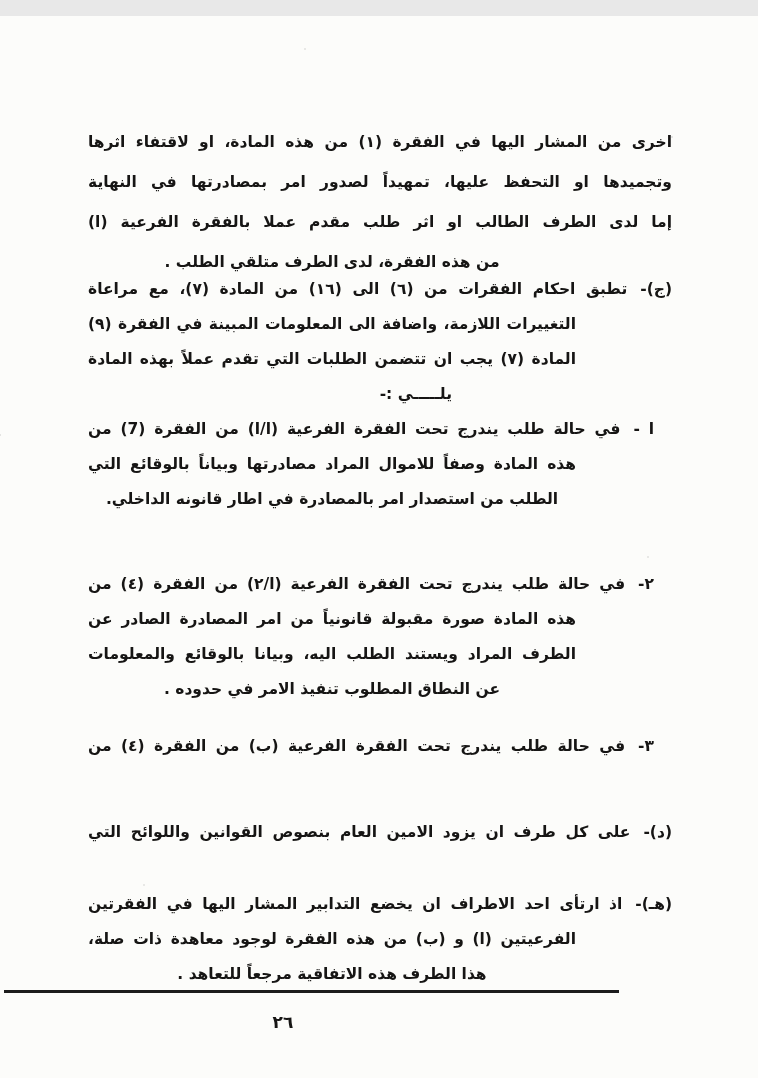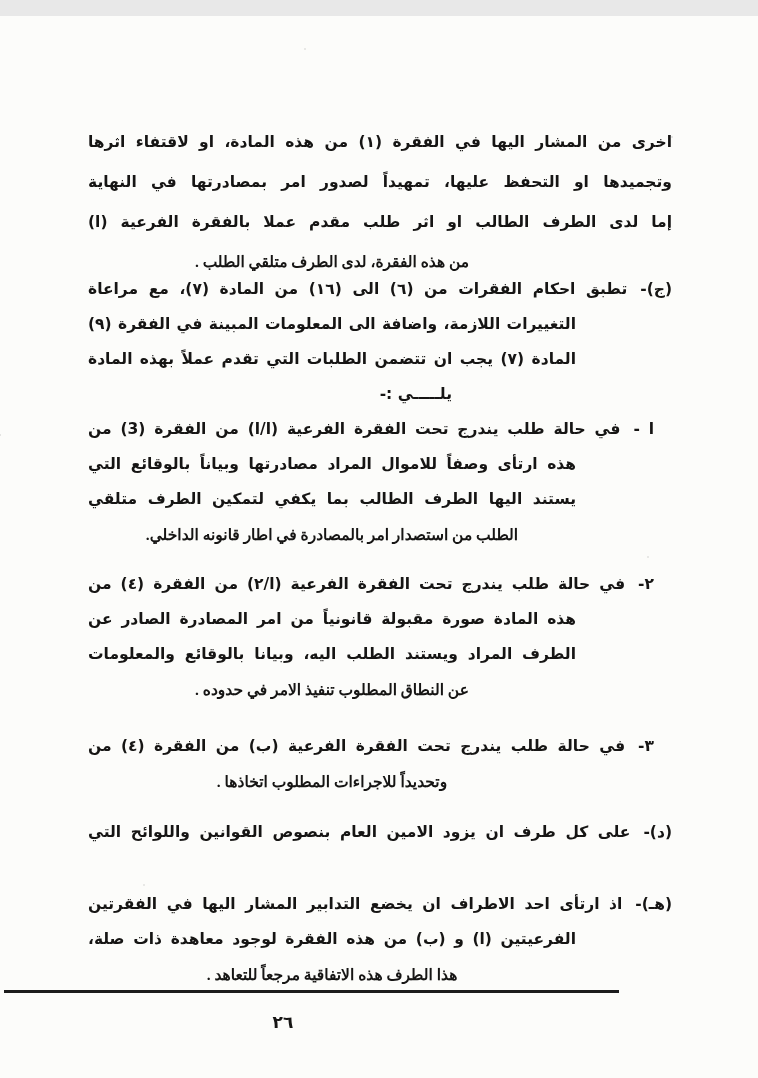--- a/index.html
+++ b/index.html
@@ -21,21 +21,21 @@
     font-weight:700;
     font-size:15.5px;
   }
   .ln { line-height:35px; height:35px; overflow:hidden; }
   .para-a .ln { line-height:40px; height:40px; }
   
   .j { text-align:justify; text-align-last:justify; }
   
   .h { padding-right:96px; }
   
-  .c { padding-right:96px; text-align:right; text-align-last:center;font-family:Liberation Serif, serif; }
+  .c { padding-right:96px; text-align:right; text-align-last:center; }
   
   .ir { padding-right:220px; text-align:center; text-align-last:right; }
   
   .num .first { padding-right:18px; }
   .lbl { margin-left:13px; }
   .rule {
     position:absolute;
     left:45px; top:974px;
     width:615px; height:3px;
     background:#1c1c1c;
@@ -83,41 +83,39 @@
     <div class="ln j first">
       <span class="lbl">(ج)-</span><span>تطبق احكام الفقرات من (٦) الى (١٦) من المادة (٧)، مع مراعاة</span>
     </div>
     <div class="ln j h">التغييرات اللازمة، واضافة الى المعلومات المبينة في الفقرة (٩) من</div>
     <div class="ln j h">المادة (٧) يجب ان تتضمن الطلبات التي تقدم عملاً بهذه المادة ما</div>
     <div class="ln ir">يلـــــي :-</div>
   </section>
 
   <section class="blk num" style="top:396px">
     <div class="ln j first">
-      <span class="lbl">ا -</span><span>في حالة طلب يندرج تحت الفقرة الفرعية (ا/ا) من الفقرة (3) من</span>
+      <span class="lbl">ا -</span><span>في حالة طلب يندرج تحت الفقرة الفرعية (ا/ا) من الفقرة (7) من</span>
     </div>
-    <div class="ln j h">هذه ارتأى وصفاً للاموال المراد مصادرتها وبياناً بالوقائع التي</div>
-    <div class="ln j h">يستند اليها الطرف الطالب بما يكفي لتمكين الطرف متلقي</div>
+    <div class="ln j h">هذه المادة وصفاً للاموال المراد مصادرتها وبياناً بالوقائع التي</div>
     <div class="ln c">الطلب من استصدار امر بالمصادرة في اطار قانونه الداخلي.</div>
   </section>
 
   <section class="blk num" style="top:551px">
     <div class="ln j first">
       <span class="lbl">٢-</span><span>في حالة طلب يندرج تحت الفقرة الفرعية (ا/٢) من الفقرة (٤) من</span>
     </div>
     <div class="ln j h">هذه المادة صورة مقبولة قانونياً من امر المصادرة الصادر عن</div>
     <div class="ln j h">الطرف المراد ويستند الطلب اليه، وبيانا بالوقائع والمعلومات</div>
     <div class="ln c">عن النطاق المطلوب تنفيذ الامر في حدوده .</div>
   </section>
 
   <section class="blk num" style="top:713px">
     <div class="ln j first">
       <span class="lbl">٣-</span><span>في حالة طلب يندرج تحت الفقرة الفرعية (ب) من الفقرة (٤) من</span>
     </div>
-    <div class="ln c">وتحديداً للاجراءات المطلوب اتخاذها .</div>
   </section>
 
   <section class="blk" style="top:799px">
     <div class="ln j first">
       <span class="lbl">(د)-</span><span>على كل طرف ان يزود الامين العام بنصوص القوانين واللوائح التي</span>
     </div>
   </section>
 
   <section class="blk" style="top:871px">
     <div class="ln j first">

